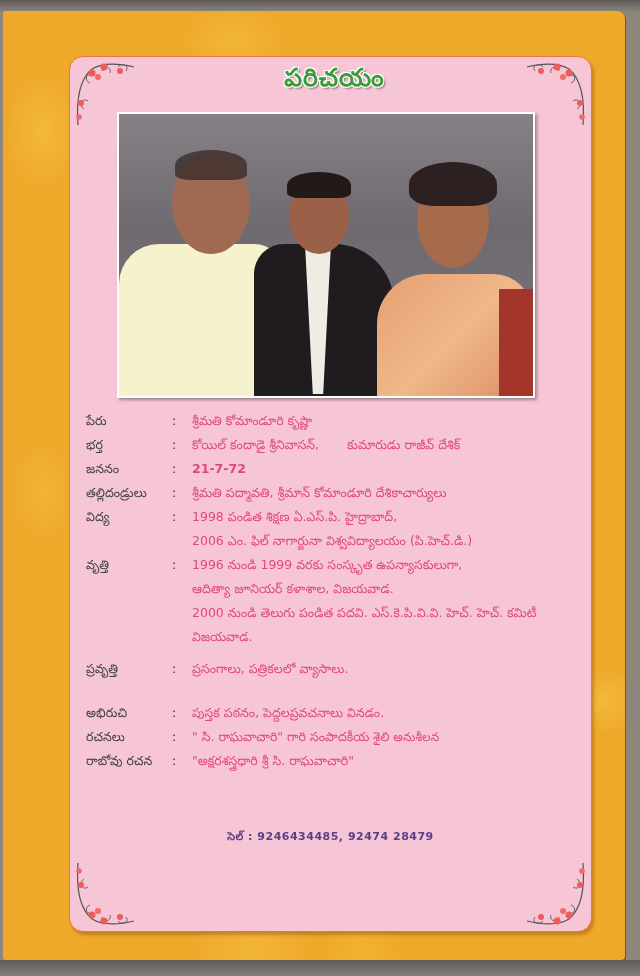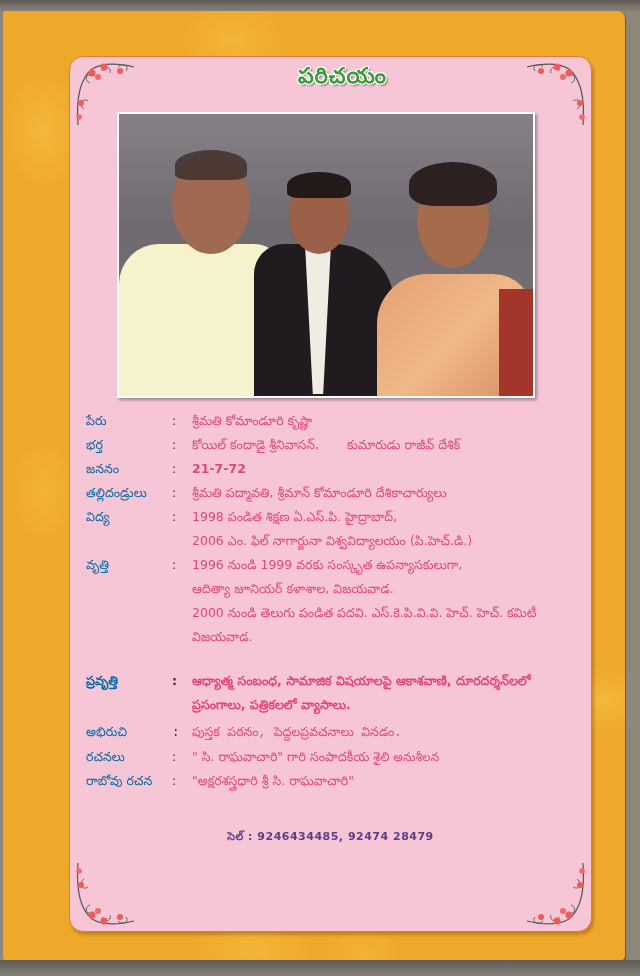--- a/index.html
+++ b/index.html
@@ -39,42 +39,42 @@
     }
     .corner {
       position: absolute; width: 70px; height: 70px;
     }
     .corner.tl { left: 2px; top: 2px; }
     .corner.tr { right: 2px; top: 2px; transform: scaleX(-1); }
     .corner.bl { left: 2px; bottom: 2px; transform: scaleY(-1); }
     .corner.br { right: 2px; bottom: 2px; transform: scale(-1,-1); }
 
     .title {
-      position: absolute; left: 12px; width: 100%; top: 6px;
+      position: absolute; left: 4px; width: 100%; top: 6px;
       text-align: center;
-      font-size: 22px; font-weight: bold;
+      font-size: 25px; font-weight: bold;
       color: #3d9c3a;
       text-shadow: -1px -1px 0 #fff, 1px -1px 0 #fff, -1px 1px 0 #fff, 1px 1px 0 #fff, 2px 2px 2px rgba(0,0,0,0.45);
       letter-spacing: 1px;
     }
     .photo {
       position: absolute; left: 47px; top: 55px; width: 414px; height: 282px;
       border: 2px solid #fff;
       box-shadow: 2px 2px 3px rgba(0,0,0,0.35);
       background: linear-gradient(180deg, #878187 0%, #6f6a70 40%, #7a7479 100%);
       overflow: hidden;
     }
     .person { position: absolute; }
     .head { position: absolute; border-radius: 50%; }
     .info {
       position: absolute; left: 16px; top: 352px; width: 500px;
       font-size: 12.5px;
     }
     .row { display: flex; align-items: flex-start; }
-    .label { width: 86px; color: #0369a1; flex: none; line-height: 24px; }
+    .label { width: 86px; color: #404040; flex: none; line-height: 24px; }
     .colon { width: 20px; color: #333; flex: none; line-height: 24px; }
     .vals { flex: 1; color: #e0487c; }
     .line { line-height: 24px; white-space: nowrap; }
     .line.bold { font-weight: bold; }
     .inline-gap { display: inline-block; width: 28px; }
     .small { font-size: 12px; }
     .phone {
       position: absolute; left: 0; width: 100%; top: 773px;
       text-align: center; color: #5a3f86; font-weight: bold; font-size: 11px;
       letter-spacing: 0.5px;
@@ -187,29 +187,28 @@
       <div class="row">
         <div class="label">వృత్తి</div>
         <div class="colon">:</div>
         <div class="vals">
           <div class="line">1996 నుండి 1999 వరకు సంస్కృత ఉపన్యాసకులుగా,</div>
           <div class="line">ఆదిత్యా జూనియర్ కళాశాల, విజయవాడ.</div>
           <div class="line">2000 నుండి తెలుగు పండిత పదవి. ఎస్.కె.పి.వి.వి. హెచ్. హెచ్. కమిటీ</div>
           <div class="line">విజయవాడ.</div>
         </div>
       </div>
-      <div class="row" style="margin-top:20px;font-weight:bold;">
+      <div class="row" style="margin-top:8px;">
         <div class="label">ప్రవృత్తి</div>
         <div class="colon">:</div>
         <div class="vals">
-          <div class="line">ఆధ్యాత్మ సంబంధ, సామాజిక విషయాలపై ఆకాశవాణి, దూరదర్శన్‌లలో</div>
           <div class="line">ప్రసంగాలు, పత్రికలలో వ్యాసాలు.</div>
         </div>
       </div>
-      <div class="row" style="margin-top:4px;font-family:Liberation Mono, monospace;">
+      <div class="row" style="margin-top:20px;">
         <div class="label">అభిరుచి</div>
         <div class="colon">:</div>
         <div class="vals">
             <div class="line">పుస్తక పఠనం, పెద్దలప్రవచనాలు వినడం.</div>
           </div>
       </div>
       <div class="row">
         <div class="label">రచనలు</div>
         <div class="colon">:</div>
         <div class="vals">

